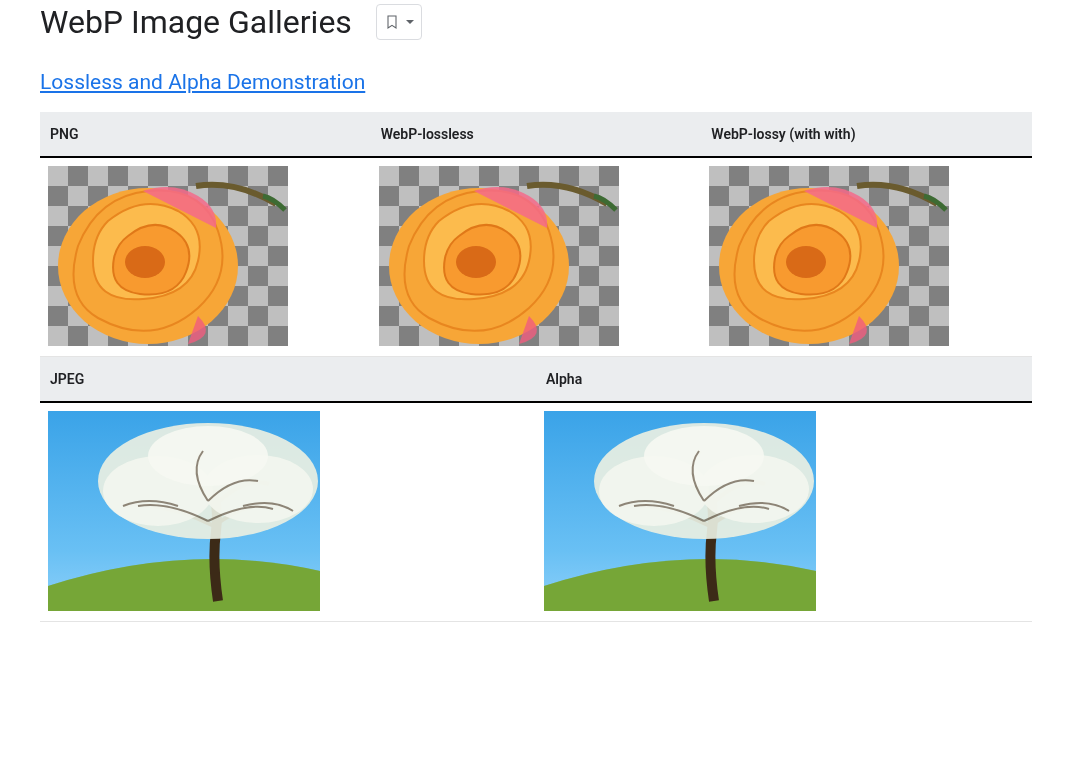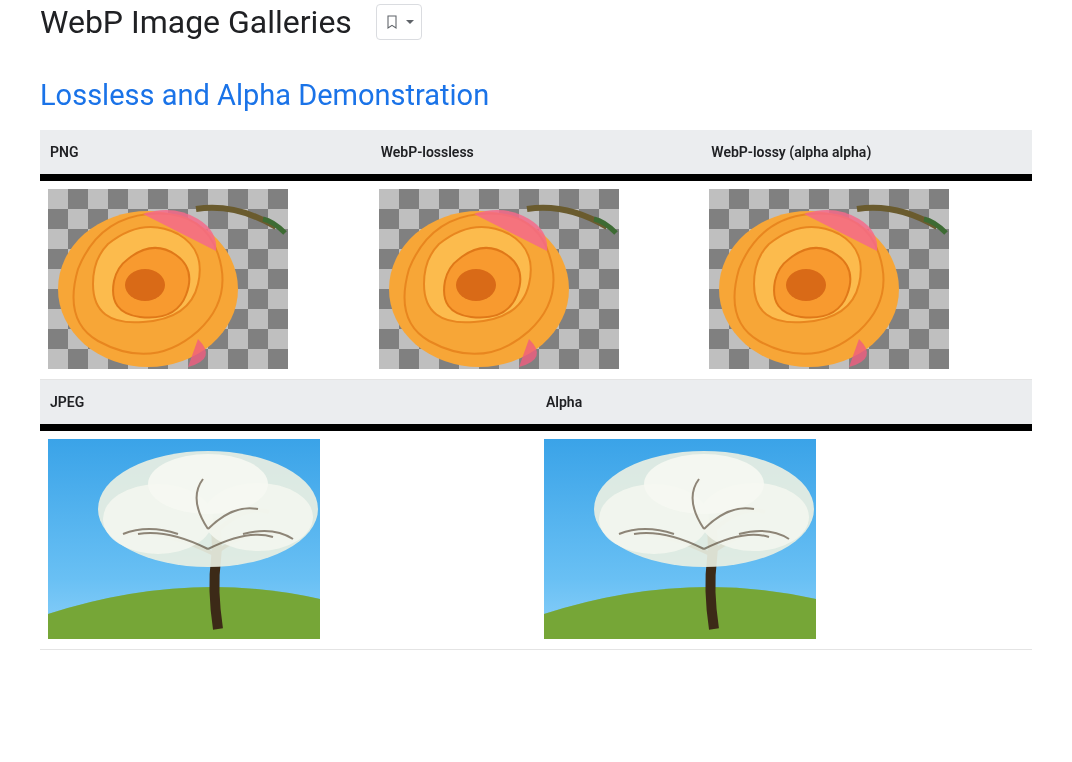--- a/index.html
+++ b/index.html
@@ -50,39 +50,40 @@
   }
   .bookmark-btn .caret {
     width: 0;
     height: 0;
     border-left: 4px solid transparent;
     border-right: 4px solid transparent;
     border-top: 4px solid #5f6368;
     margin-left:2px;
   }
   h2.section-link {
-    font-size: 29px;
+    font-size: 21px;
     font-weight: 400;
     color: #1a73e8;
-    margin: 36px 0 18px 0;
+    margin: 28px 0 18px 0;
     cursor: pointer;
+    text-decoration: underline;
   }
   table.gallery {
     width: 100%;
     border-collapse: collapse;
     table-layout: fixed;
   }
   table.gallery thead th {
     background: #ebedef;
     text-align: left;
     font-size: 14px;
     font-weight: 600;
     color: #202124;
     padding: 14px 10px;
-    border-bottom: 7px solid #000000;
+    border-bottom: 2px solid #000000;
   }
   table.gallery tbody td {
     padding: 8px 8px 10px 8px;
     vertical-align: top;
     border-bottom: 1px solid #e4e4e4;
   }
 
   
   .thumb {
     width: 240px;
@@ -134,21 +135,21 @@
     </button>
   </div>
 
   <h2 class="section-link">Lossless and Alpha Demonstration</h2>
 
   <table class="gallery">
     <thead>
       <tr>
         <th>PNG</th>
         <th>WebP-lossless</th>
-        <th>WebP-lossy (alpha alpha)</th>
+        <th>WebP-lossy (with with)</th>
       </tr>
     </thead>
     <tbody>
       <tr>
         <td>
           <span class="thumb" title="Orange rose with transparent (checkerboard) background">
             <span class="checker"></span>
             <svg class="rose-svg" viewBox="0 0 240 180">
               <path d="M148 20 q40 -6 80 18" stroke="#6a5b2e" stroke-width="6" fill="none"></path>
               <path d="M215 30 q10 2 22 14" stroke="#3d6b33" stroke-width="5" fill="none"></path>

